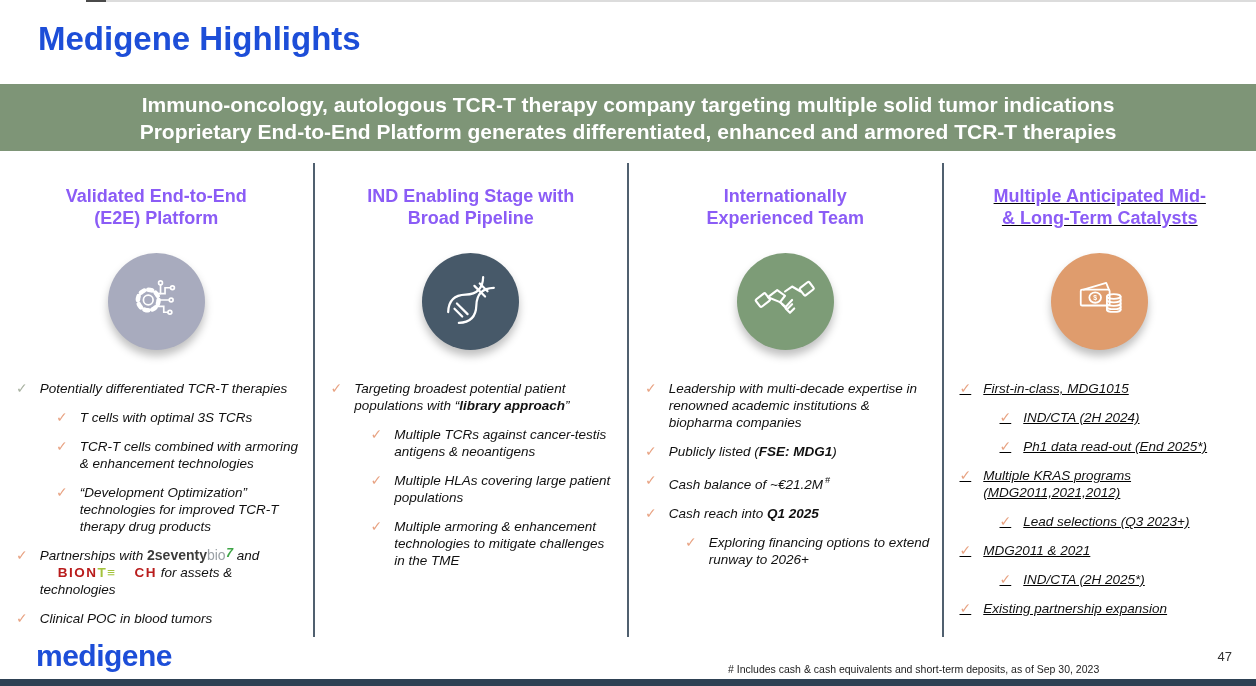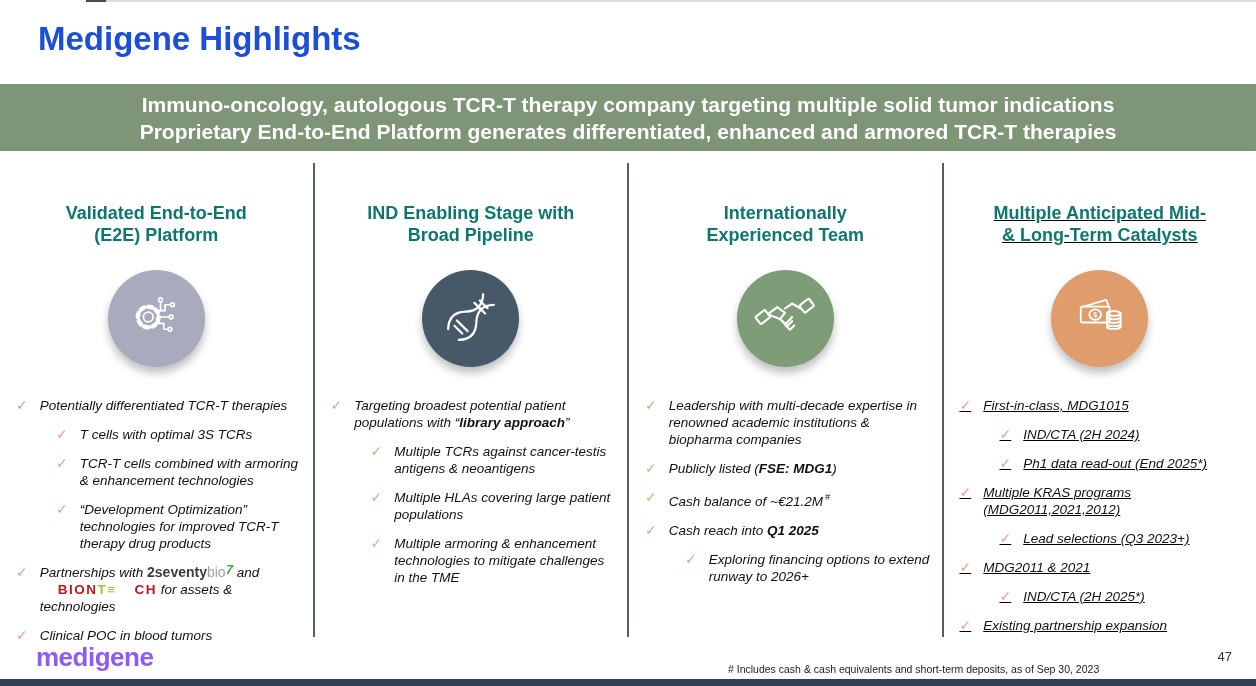--- a/index.html
+++ b/index.html
@@ -7,42 +7,42 @@
          font-family:"Liberation Sans", sans-serif;}
   .top-line{position:absolute;top:0;left:86px;right:0;height:2px;background:#dcdcdc;}
   .top-line-dark{position:absolute;top:0;left:86px;width:20px;height:2px;background:#4a4a4a;}
   .title{position:absolute;left:38px;top:20px;font-size:33px;font-weight:bold;color:#35495E;}
   .banner{position:absolute;left:0;top:84px;width:100%;height:67px;display:flex;flex-direction:column;
           justify-content:center;align-items:center;text-align:center;color:#fff;font-weight:bold;
           font-size:21px;line-height:27px;}
   .columns{position:absolute;left:0;top:163px;width:100%;height:474px;display:flex;}
   .column{flex:1 1 0;border-right:2px solid #50606F;padding:0 12px;box-sizing:border-box;}
   .column:last-child{border-right:none;}
-  .col-header{margin-top:39px;text-align:center;font-weight:bold;font-size:18px;line-height:22px;
-              color:#0f766e;white-space:pre-line;}
+  .col-header{margin-top:22px;text-align:center;font-weight:bold;font-size:18px;line-height:22px;
+              color:#8b5cf6;white-space:pre-line;}
   .icon-circle{width:97px;height:97px;border-radius:50%;margin:24px auto 0;display:flex;
                align-items:center;justify-content:center;box-shadow:0 6px 9px rgba(0,0,0,0.25);}
   .bullets{margin-top:30px;}
   .bullet{display:flex;align-items:flex-start;margin-bottom:12px;font-style:italic;
           font-size:13.5px;line-height:17px;color:#111;}
   .bullet .check{flex:0 0 auto;font-style:normal;font-size:14px;line-height:16px;margin-right:12px;}
   .bullet.l1{padding-left:4px;}
   .bullet.l2{padding-left:44px;}
   .b{font-weight:bold;}
   .sup{font-size:9px;vertical-align:super;margin-left:2px;}
   .logo-2s{font-style:normal;font-size:14px;white-space:nowrap;}
   .logo-2s .seg1{font-weight:bold;color:#3C3C3B;}
   .logo-2s .seg2{color:#9BA1A6;}
   .logo-2s .mark{color:#3FA547;font-weight:bold;display:inline-block;transform:skewX(-12deg);
                  font-size:13px;position:relative;top:-3px;}
   .logo-bnt{font-style:normal;font-weight:bold;font-size:13.5px;letter-spacing:1.5px;white-space:nowrap;}
   .logo-bnt .g1{color:#b91c1c;padding-left:18px;}
   .logo-bnt .g2{color:#A4C33C;}
-  .footer-logo{position:absolute;left:36px;bottom:13px;font-size:26px;font-weight:bold;
-               color:#8b5cf6;letter-spacing:-0.5px;text-align:center;}
+  .footer-logo{position:absolute;left:36px;bottom:13px;font-size:30px;font-weight:bold;
+               color:#1d4ed8;letter-spacing:-0.5px;text-align:center;}
   .footnotes{position:absolute;left:728px;bottom:10px;font-size:10.5px;color:#1c1c1c;line-height:13px;}
   .page-number{position:absolute;right:24px;bottom:22px;font-size:13px;color:#333;}
   .bottom-bar{position:absolute;left:0;bottom:0;width:100%;height:7px;background:#2E4154;}
 </style>
 </head>
 <body>
 
 <div class="slide">
   <div class="top-line"></div>
   <div class="top-line-dark"></div>

